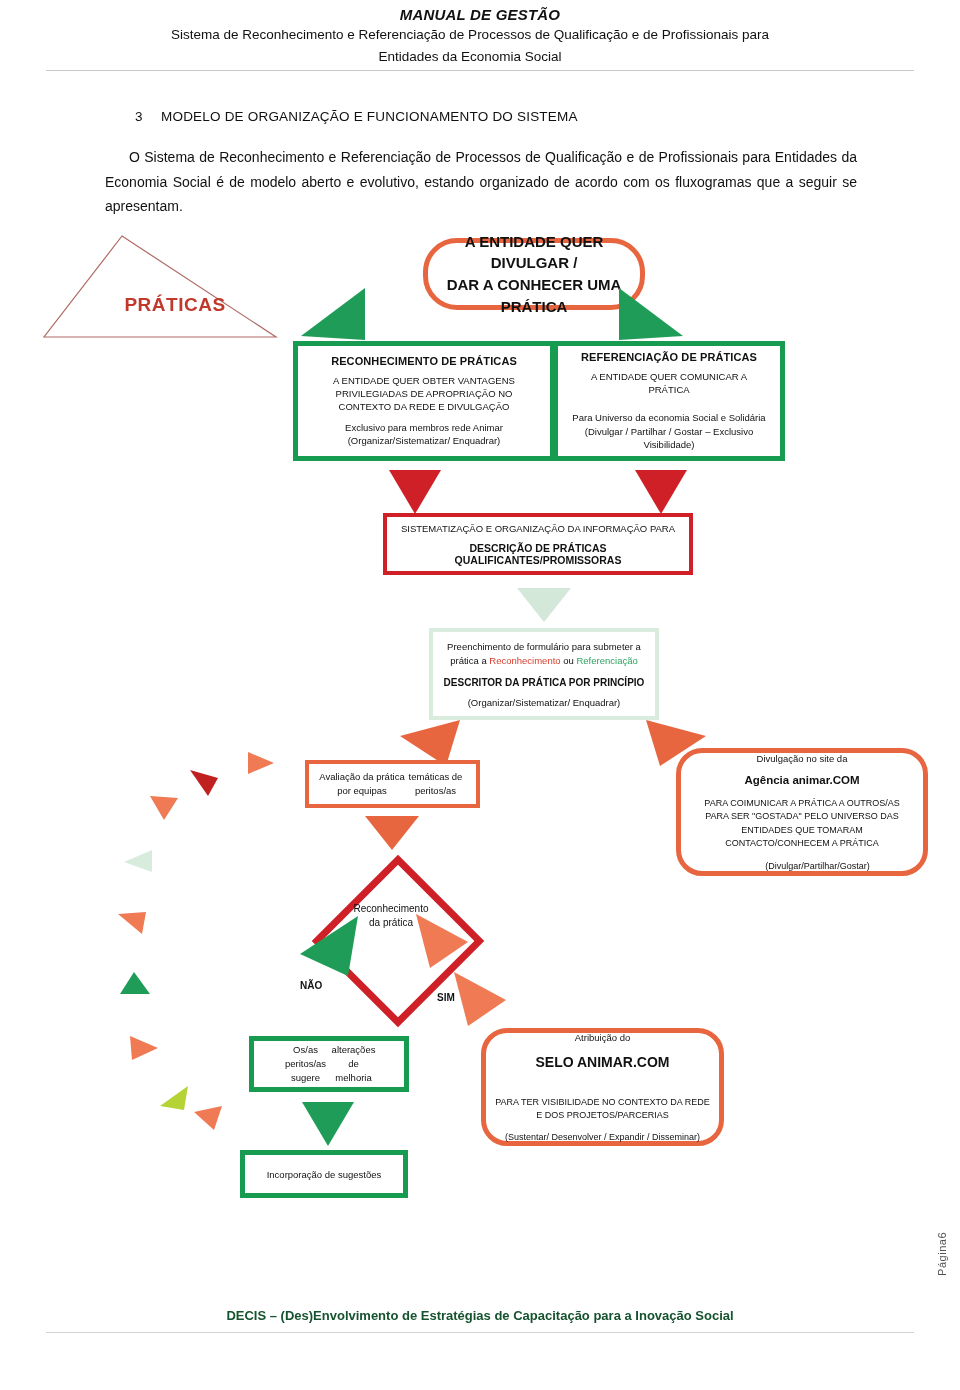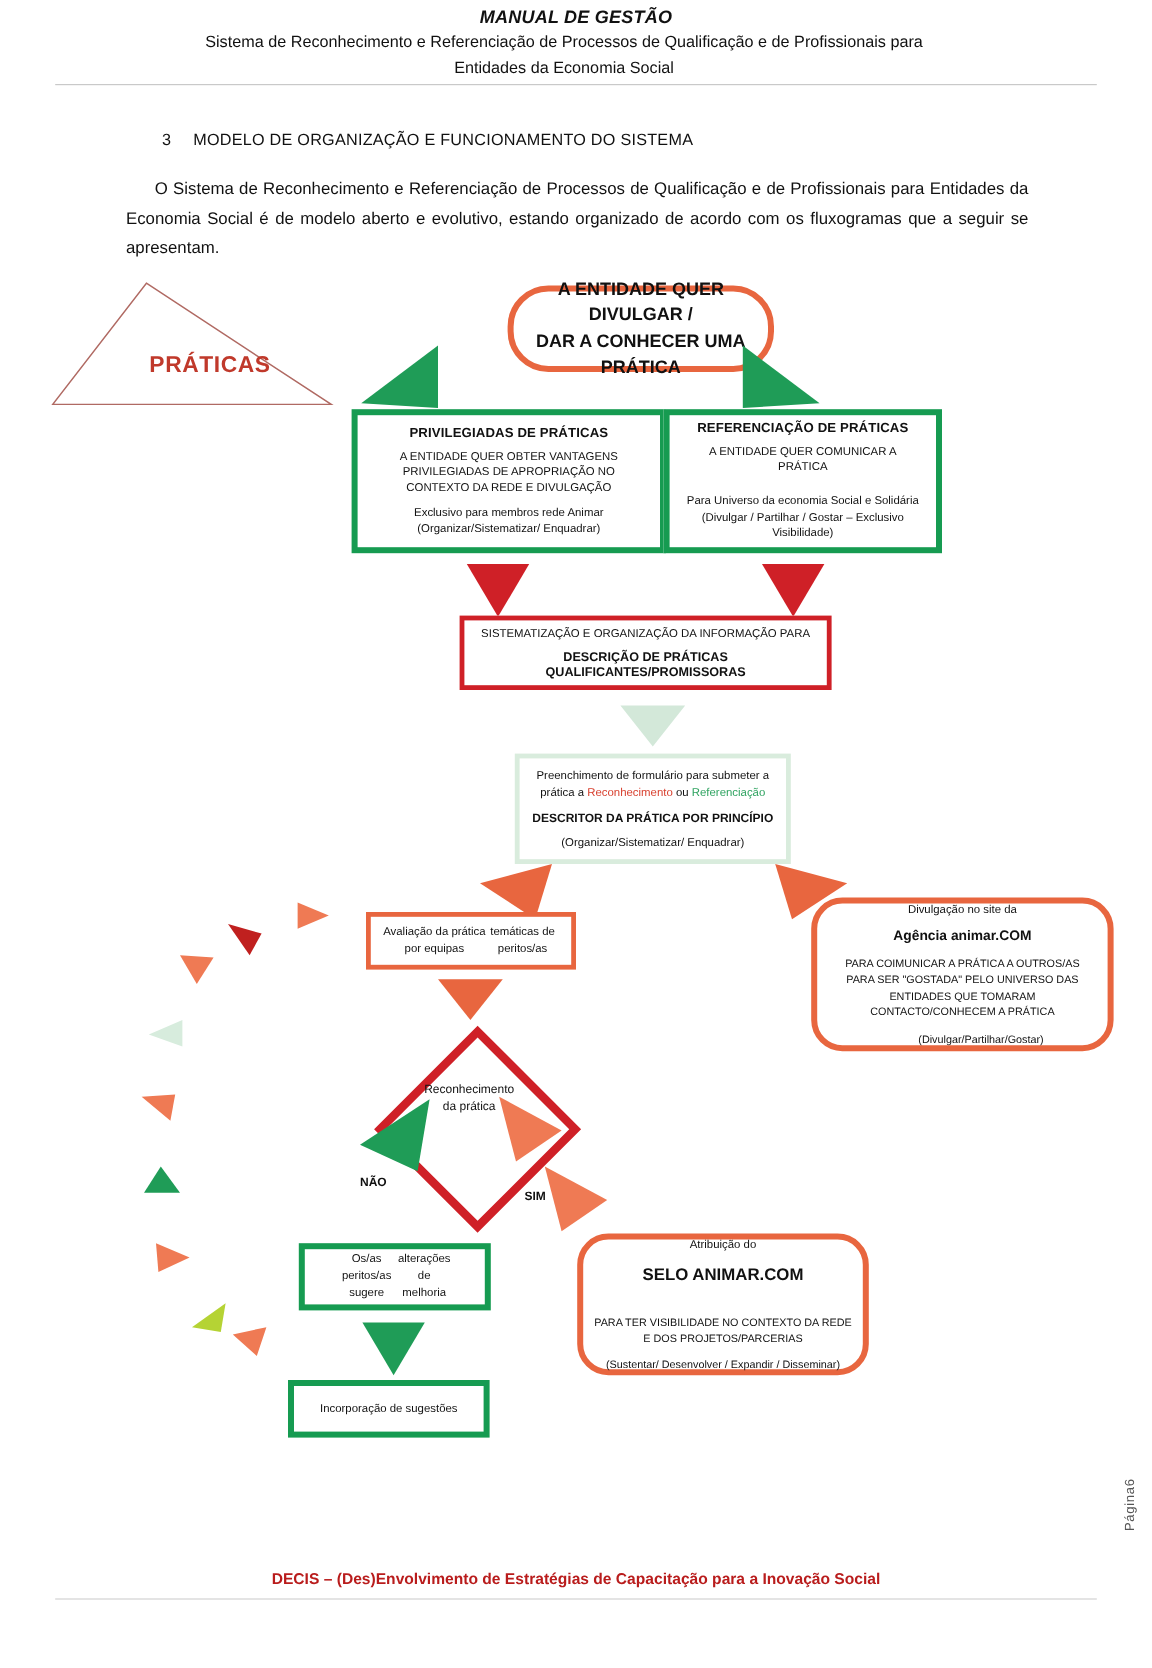--- a/index.html
+++ b/index.html
@@ -103,21 +103,21 @@
   
   .box-inc{left:240px;top:922px;width:168px;height:48px;border:5px solid #169b51;padding:4px;}
   .box-inc .inner{border:1px solid #fff;width:100%;height:100%;display:flex;align-items:center;
       justify-content:center;font-size:9.5px;text-align:center;padding:0 6px;box-sizing:border-box;}
   .tri-free{position:absolute;}
 
   
   .pgnum{position:absolute;right:12px;top:1232px;font-size:11px;color:#555;
       writing-mode:vertical-rl;transform:rotate(180deg);letter-spacing:.5px;}
   .foot-txt{position:absolute;left:0;top:1308px;width:960px;text-align:center;
-      font-size:13px;font-weight:bold;color:#b91c1c;}
+      font-size:13px;font-weight:bold;color:#14532d;}
   .foot-rule{position:absolute;left:46px;top:1332px;width:868px;height:1px;background:#d2d2d2;}
   .logos{position:absolute;left:0;top:1336px;width:960px;height:54px;}
 </style>
 </head>
 <body>
 
 <div class="page">
 
   <div class="hdr">
     <div class="hdr-title">MANUAL DE GESTÃO</div>
@@ -148,21 +148,21 @@
 
     <svg class="tri-free" style="left:295px;top:58px;" width="74" height="58">
       <polygon points="70,2 6,50 70,54" fill="#1f9c57"></polygon>
     </svg>
     <svg class="tri-free" style="left:615px;top:58px;" width="74" height="58">
       <polygon points="4,2 68,50 4,54" fill="#1f9c57"></polygon>
     </svg>
 
     <div class="nd gbox box-reco">
       <div class="gbox-inner">
-        <div class="bx-title">PRIVILEGIADAS DE PRÁTICAS</div>
+        <div class="bx-title">RECONHECIMENTO DE PRÁTICAS</div>
         <div class="bx-t1">A ENTIDADE QUER OBTER VANTAGENS PRIVILEGIADAS DE APROPRIAÇÃO NO CONTEXTO DA REDE E DIVULGAÇÃO</div>
         <div class="bx-t2">
           <div>Exclusivo para membros rede Animar</div>
           <div>(Organizar/Sistematizar/ Enquadrar)</div>
         </div>
       </div>
     </div>
 
     <div class="nd gbox box-refe">
       <div class="gbox-inner">

